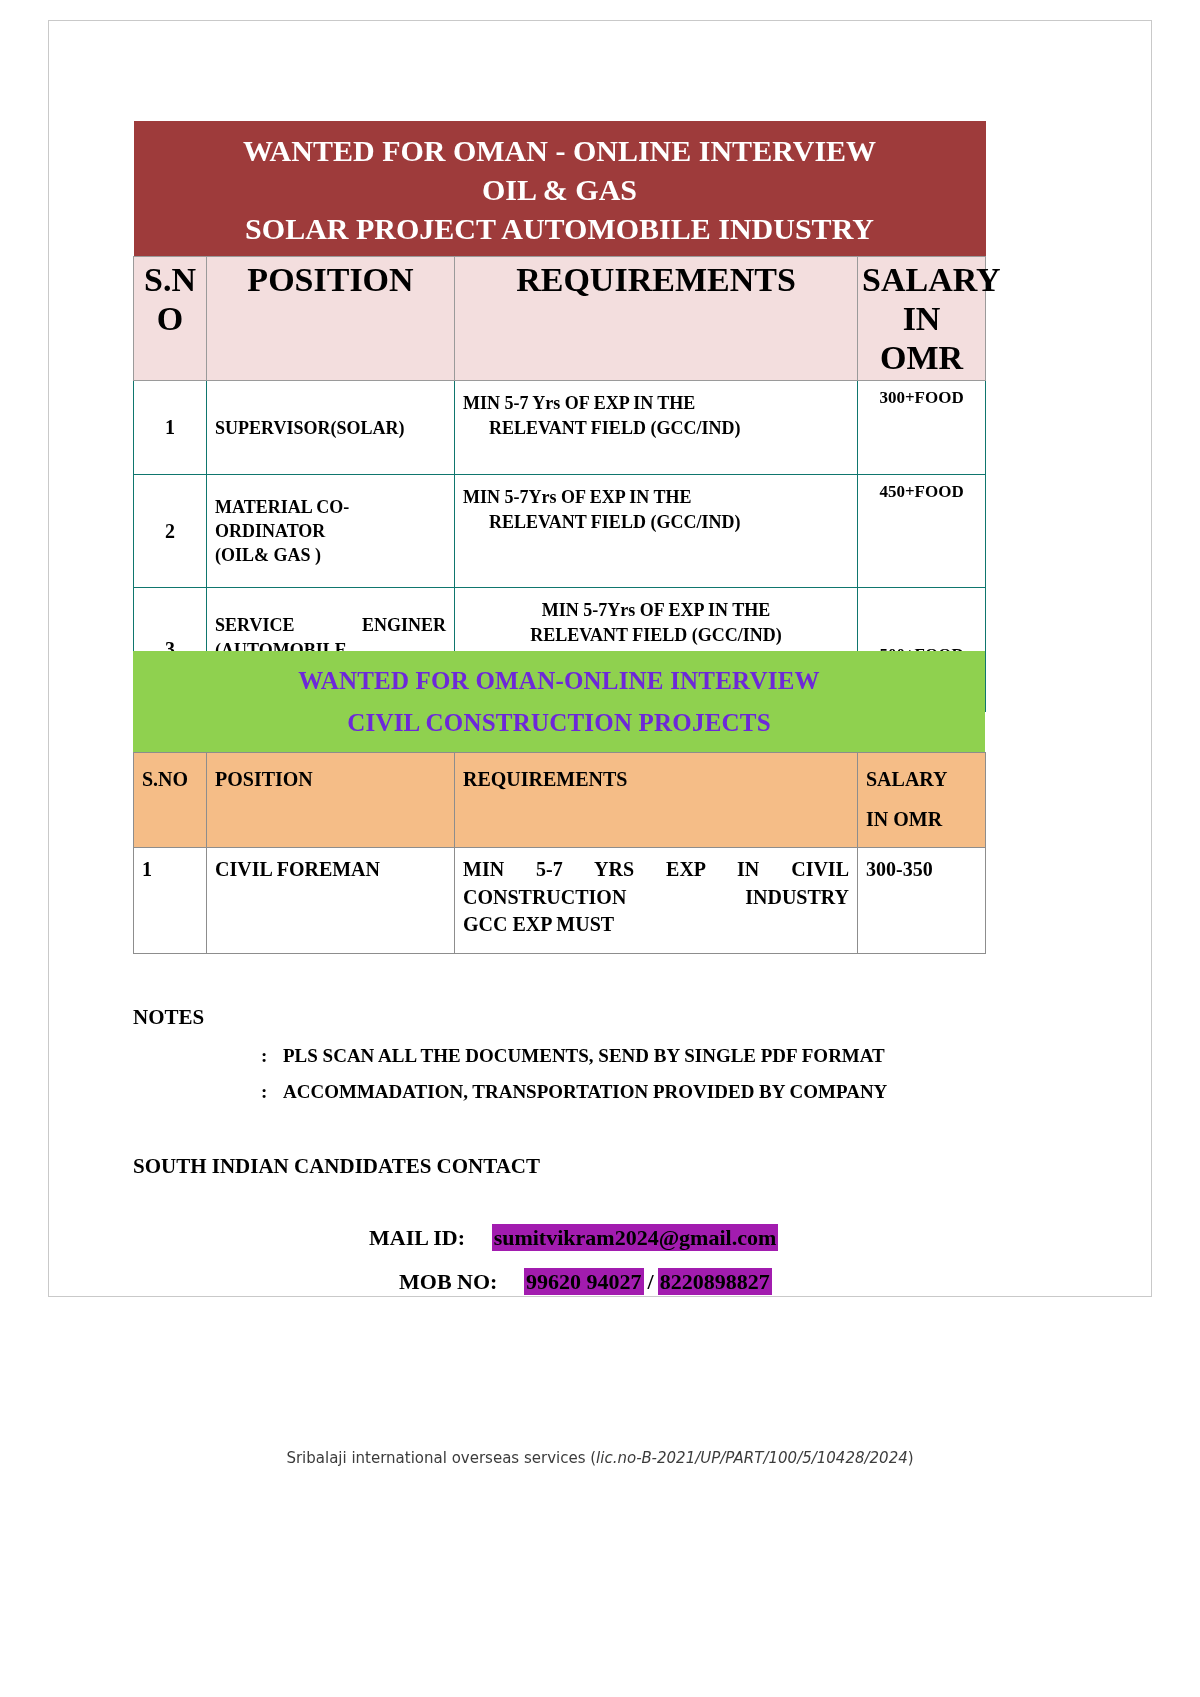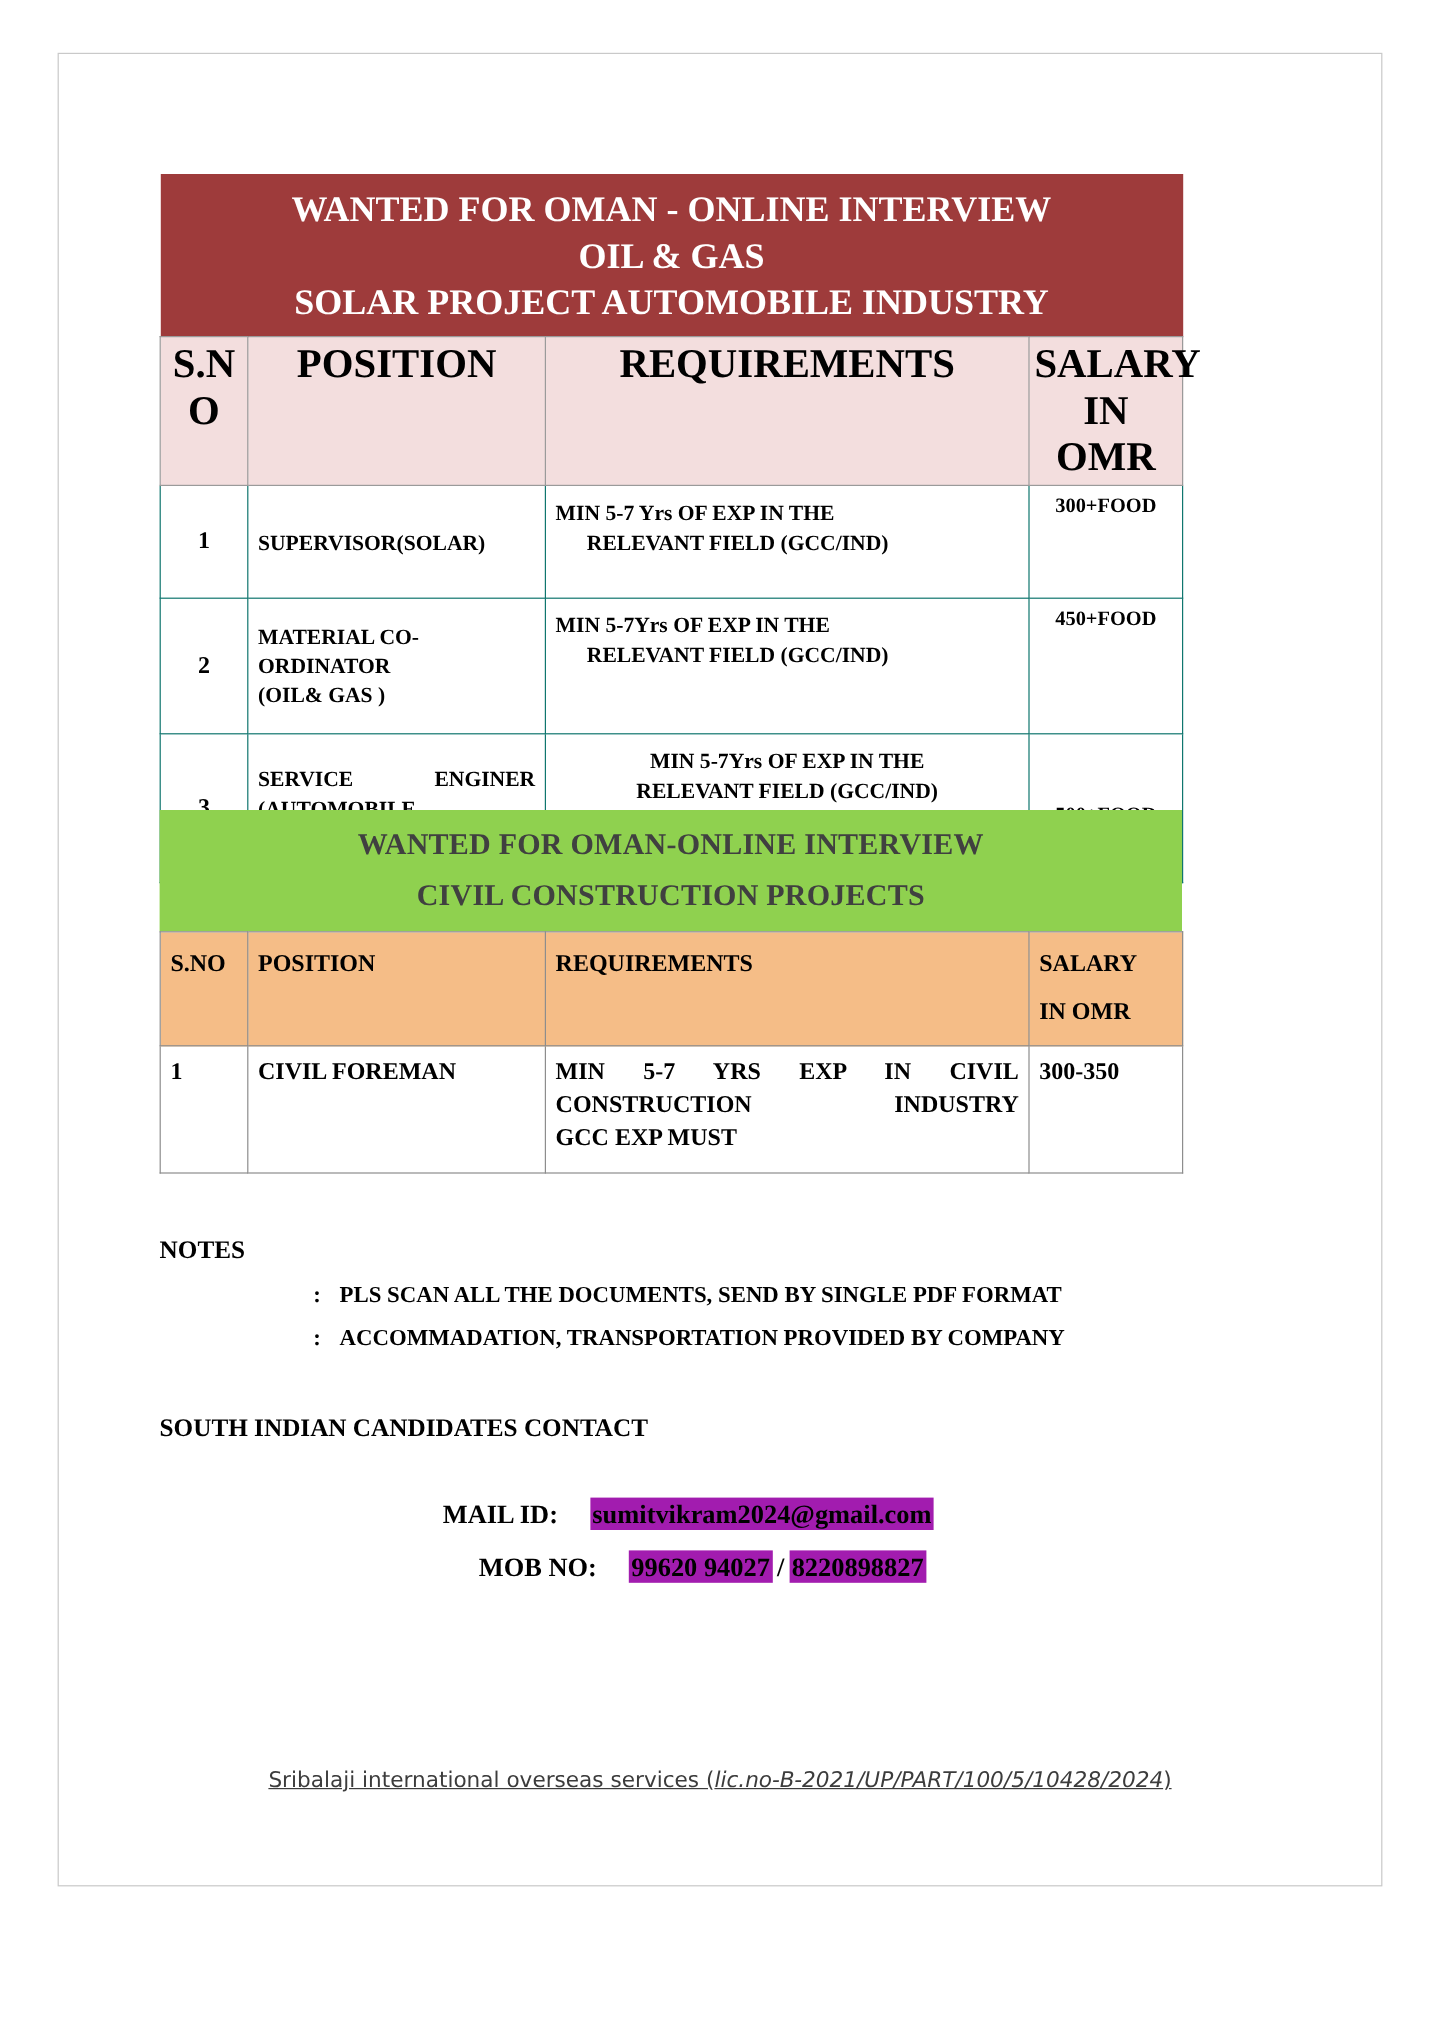--- a/index.html
+++ b/index.html
@@ -13,23 +13,23 @@
     font-family: "Liberation Serif", serif;
     color: #000000;
     position: relative;
     overflow: hidden;
   }
 
   
   .page {
     position: absolute;
     left: 48px;
-    top: 44px;
+    top: 20px;
     width: 1104px;
-    height: 1528px;
+    height: 1277px;
     border: 1px solid #c9c9c9;
     box-sizing: border-box;
     background: #fff;
   }
 
   .inner {
     position: absolute;
     left: 0;
     top: 0;
     width: 100%;
@@ -111,21 +111,21 @@
     display: flex;
     flex-direction: column;
     justify-content: center;
     align-items: center;
     gap: 14px;
   }
   .banner-green .g-line {
     font-weight: bold;
     font-size: 25px;
     text-align: center;
-    color: #404040;
+    color: #6d28d9;
     letter-spacing: 0.2px;
   }
 
   
   .tbl2 {
     left: 84px;
     top: 731px;
     width: 852px;
   }
   .hdr2 {
@@ -205,23 +205,22 @@
   .slash { padding: 0 4px; }
 
   
   .footer {
     position: absolute;
     left: 0;
     right: 0;
     top: 1428px;
     text-align: center;
     font-family: "DejaVu Sans", sans-serif;
-    font-size: 18px;
+    font-size: 15px;
     color: #3c3c3c;
-    text-decoration: underline;
   }
   .footer .lic { font-style: italic; }
 </style>
 </head>
 <body>
 
 <div class="page">
   <div class="inner">
 
     <table class="tbl tbl1">

